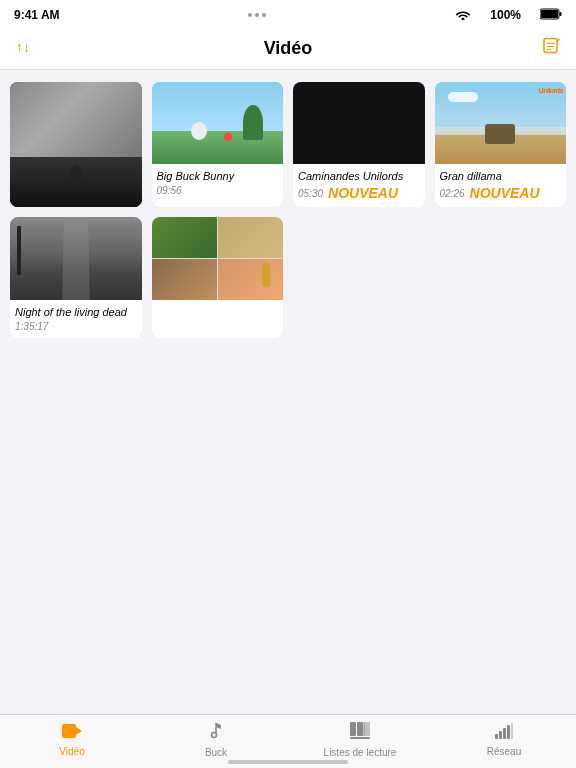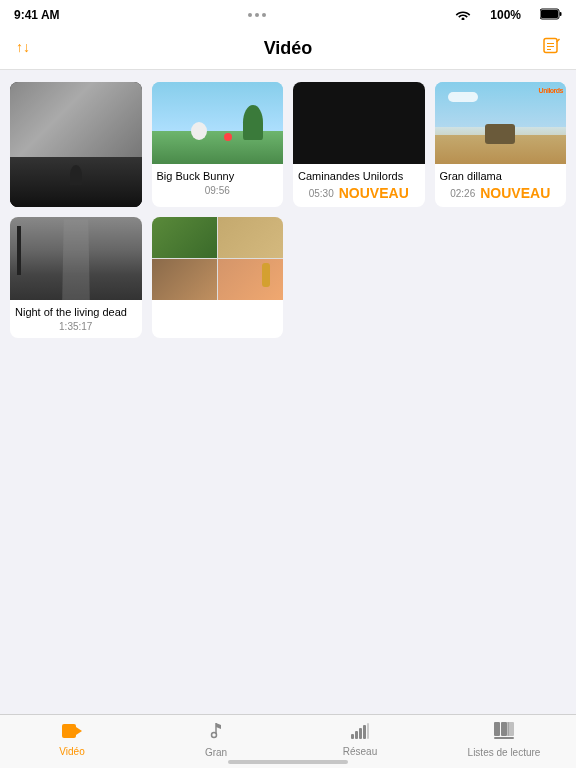--- a/index.html
+++ b/index.html
@@ -307,33 +307,33 @@
       right: 20%;
       top: 10%;
       width: 8px;
       height: 60%;
       background: #d4a030;
       border-radius: 3px;
     }
 
     .video-info {
       padding: 5px 5px 6px;
+      font-style: italic;
     }
     .video-title {
       font-size: 11px;
       font-weight: 500;
       color: #000;
       line-height: 1.3;
       margin-bottom: 2px;
     }
     .video-meta {
       display: flex;
       align-items: center;
       gap: 5px;
-      justify-content: center;
     }
     .video-duration {
       font-size: 10px;
       color: #888;
     }
     .video-badge {
       font-size: 14px;
       font-weight: 700;
       color: #ff9500;
     }
@@ -564,45 +564,45 @@
   </div>
 
   <div class="tab-item">
     <span class="tab-icon">
       <svg width="18" height="18" viewBox="0 0 18 18">
         <path d="M9 1 L9 12" stroke="#888" stroke-width="1.5" fill="none"></path>
         <circle cx="7" cy="13" r="2.5" fill="none" stroke="#888" stroke-width="1.5"></circle>
         <path d="M9 1 L14 3 L14 7 L9 5 Z" fill="#888"></path>
       </svg>
     </span>
-    <span class="tab-label">Gran</span>
+    <span class="tab-label">Buck</span>
+  </div>
+
+  <div class="tab-item">
+    <span class="tab-icon">
+      <svg width="20" height="18" viewBox="0 0 20 18">
+        <rect x="0" y="0" width="6" height="14" rx="1" fill="#888"></rect>
+        <rect x="7" y="0" width="6" height="14" rx="1" fill="#888"></rect>
+        <rect x="0" y="15" width="20" height="2" rx="1" fill="#888"></rect>
+        <line x1="14" y1="0" x2="14" y2="14" stroke="#888" stroke-width="1"></line>
+        <rect x="14" y="0" width="6" height="14" rx="1" fill="#888" opacity="0.5"></rect>
+      </svg>
+    </span>
+    <span class="tab-label">Listes de lecture</span>
   </div>
 
   <div class="tab-item">
     <span class="tab-icon">
       <svg width="18" height="16" viewBox="0 0 18 16">
         <rect x="0" y="11" width="3" height="5" rx="1" fill="#888"></rect>
         <rect x="4" y="8" width="3" height="8" rx="1" fill="#888"></rect>
         <rect x="8" y="5" width="3" height="11" rx="1" fill="#888"></rect>
         <rect x="12" y="2" width="3" height="14" rx="1" fill="#888"></rect>
         <rect x="16" y="0" width="2" height="16" rx="1" fill="#888" opacity="0.4"></rect>
       </svg>
     </span>
     <span class="tab-label">Réseau</span>
   </div>
 
-  <div class="tab-item">
-    <span class="tab-icon">
-      <svg width="20" height="18" viewBox="0 0 20 18">
-        <rect x="0" y="0" width="6" height="14" rx="1" fill="#888"></rect>
-        <rect x="7" y="0" width="6" height="14" rx="1" fill="#888"></rect>
-        <rect x="0" y="15" width="20" height="2" rx="1" fill="#888"></rect>
-        <line x1="14" y1="0" x2="14" y2="14" stroke="#888" stroke-width="1"></line>
-        <rect x="14" y="0" width="6" height="14" rx="1" fill="#888" opacity="0.5"></rect>
-      </svg>
-    </span>
-    <span class="tab-label">Listes de lecture</span>
-  </div>
-
 
 </div>
 
 <div class="home-indicator"></div>
 
 </body></html>

